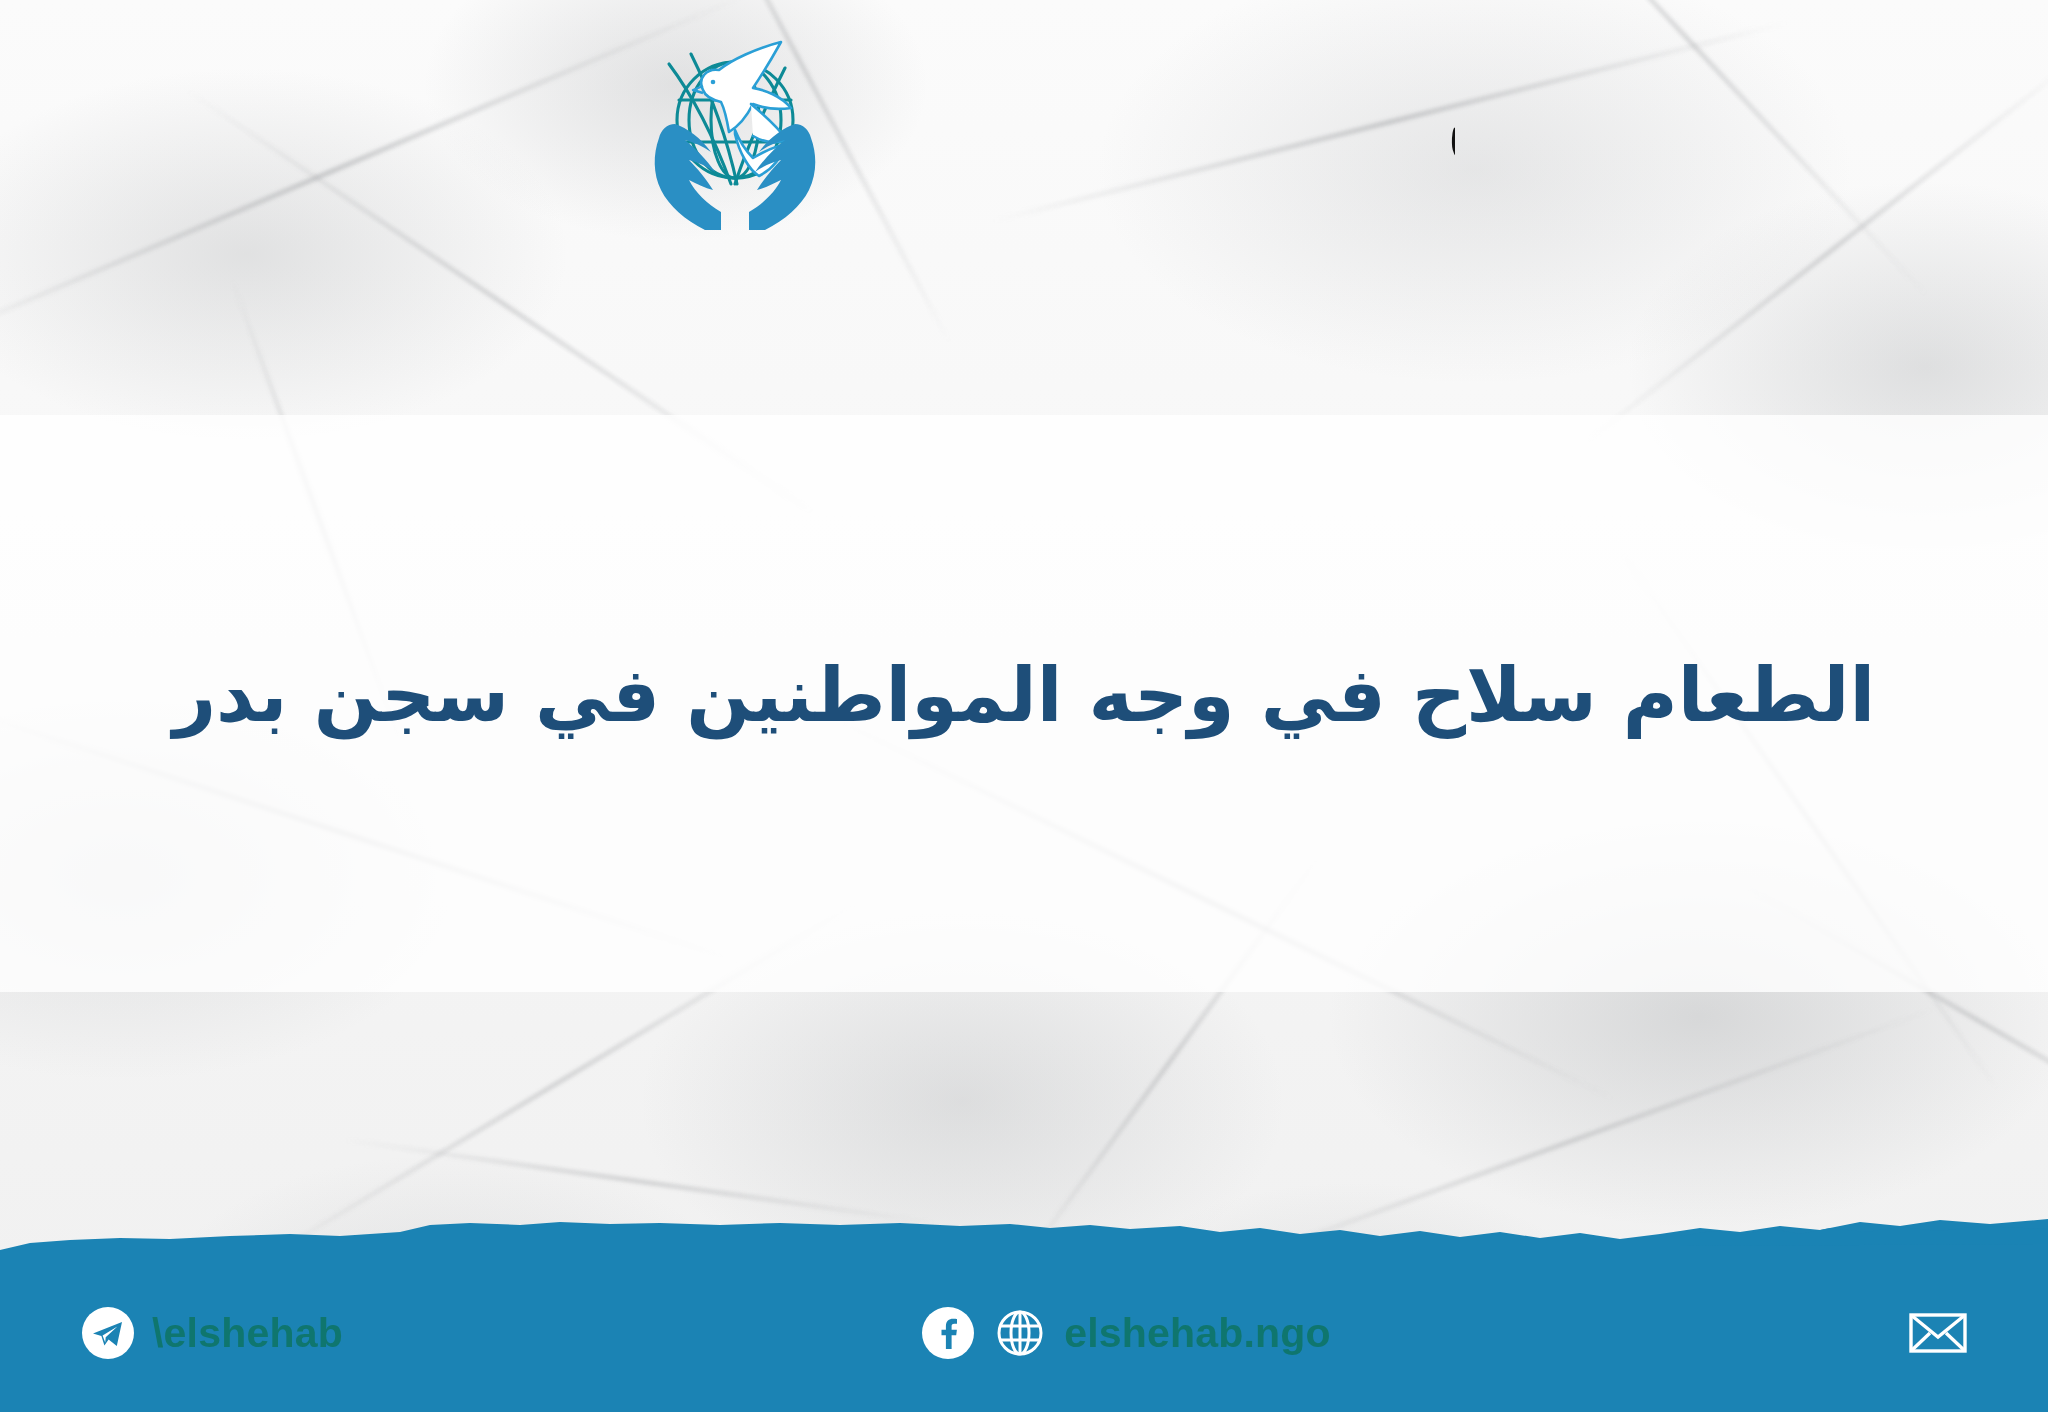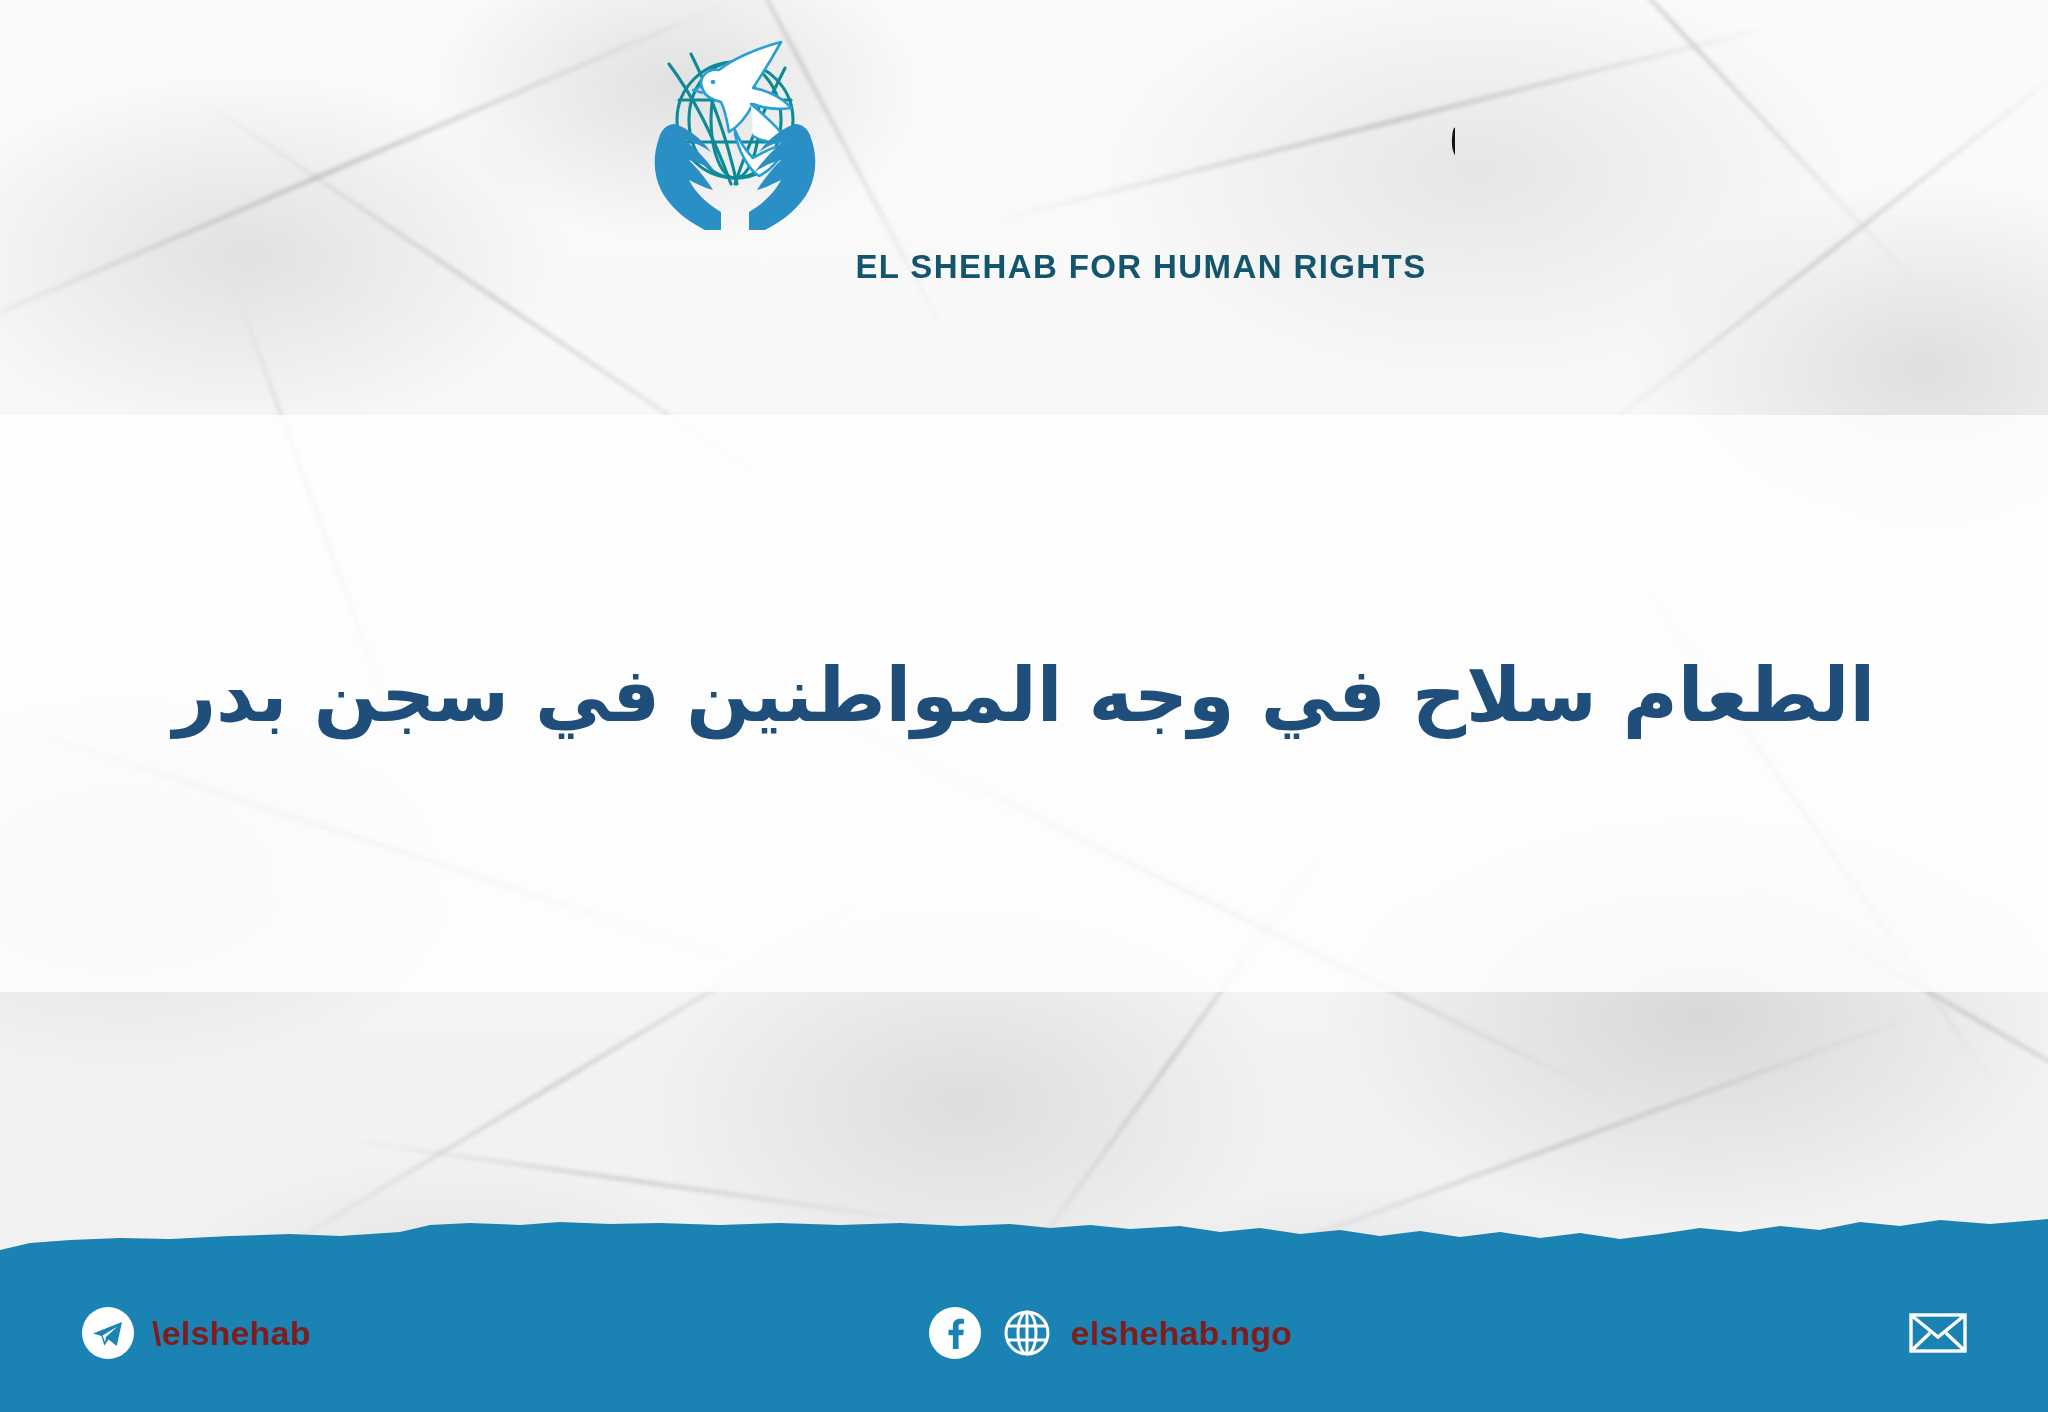--- a/index.html
+++ b/index.html
@@ -64,21 +64,21 @@
     font-family:"DejaVu Sans","Liberation Sans",sans-serif;white-space:nowrap;}
 
   
   .footer{position:absolute;left:0;bottom:0;width:2048px;height:150px;}
   .footer-bg{position:absolute;left:0;bottom:0;width:2048px;height:150px;background:#1b83b4;}
   .footer-edge{position:absolute;left:0;top:-46px;width:2048px;height:56px;display:block;}
   .footer-inner{position:absolute;left:0;bottom:0;width:2048px;height:150px;
     display:flex;align-items:center;justify-content:space-between;
     padding:0 80px 8px 80px;box-sizing:border-box;}
   .f-item{display:flex;align-items:center;gap:16px;white-space:nowrap;}
-  .f-item .lbl{color:#7f1d1d;font-size:34px;font-weight:700;letter-spacing:.2px;}
+  .f-item .lbl{color:#0f766e;font-size:41px;font-weight:700;letter-spacing:.2px;}
   .f-ic{display:block;flex:0 0 auto;}
 </style>
 </head>
 <body>
 
 <div class="poster">
 
   <div class="bg">
     <div class="bg-tex"></div>
     <div class="crease c1"></div>
@@ -156,21 +156,20 @@
                    C 142 108, 132 112, 124 118
                    C 134 104, 148 94, 160 90
                    C 168 90, 174 96, 176 104 Z"></path>
         </g>
       </svg>
 
       <svg class="wordmark-ar" viewBox="0 0 620 150">
         <text x="610" y="106" text-anchor="end" font-family="'DejaVu Sans','Liberation Sans',sans-serif" font-size="96" fill="#111111" direction="rtl">الشهاب لحقوق الإنسان</text>
       </svg>
 
-      <div class="wordmark-en">EL SHEHAB FOR HUMAN RIGHTS</div>
     </div>
   </div>
 
   <div class="headline">
     <div class="headline-text">الطعام سلاح في وجه المواطنين في سجن بدر</div>
   </div>
 
   <div class="footer">
     <div class="footer-bg"></div>
 

